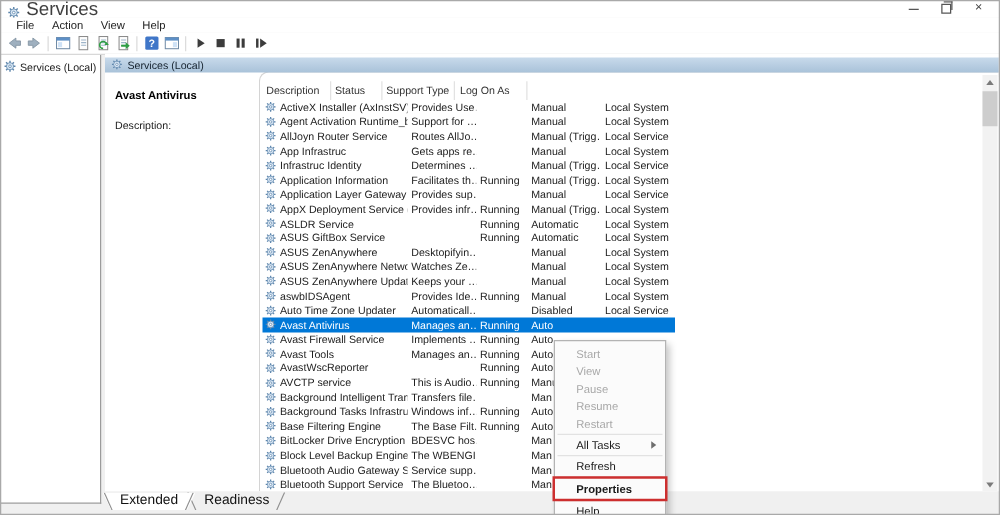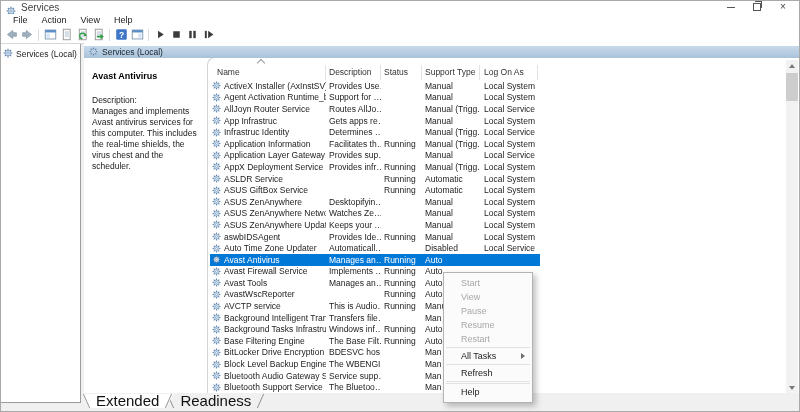--- a/index.html
+++ b/index.html
@@ -6,21 +6,21 @@
   body{
     width:800px;height:412px;position:relative;overflow:hidden;
     font-family:"Liberation Sans",sans-serif;background:#f0f0f0;
     -webkit-font-smoothing:antialiased;
   }
   .window-frame{position:absolute;inset:0;border:1px solid #a9a9a9;pointer-events:none;z-index:200;}
 
   
   .titlebar{position:absolute;left:0;top:0;width:800px;height:14px;background:#ffffff;display:flex;align-items:center;}
   .titlebar .app-icon{width:10px;height:10px;margin:0 5px 0 6px;}
-  .titlebar .title{font-size:10px;color:#3f3f3f;}
+  .titlebar .title{font-size:15px;color:#3f3f3f;}
   .win-controls{position:absolute;right:4px;top:0;height:14px;display:flex;}
   .wc{width:26px;height:14px;display:flex;align-items:center;justify-content:center;color:#555;}
   .wc-min{width:8px;height:1px;background:#555;}
   .wc-restore{width:6px;height:6px;border:1px solid #555;position:relative;background:#fff;}
   .wc-restore::before{content:"";position:absolute;left:1px;top:-3px;width:6px;height:6px;border:1px solid #555;border-left:none;border-bottom:none;}
   .wc-close{font-size:10px;line-height:10px;color:#444;}
 
   
   .menubar{position:absolute;left:0;top:14px;width:800px;height:12px;background:#fff;display:flex;align-items:center;padding-left:6px;}
   .mb-item{font-size:9px;color:#222;padding:0 7px;}
@@ -72,21 +72,21 @@
   .vscroll{position:absolute;right:1px;top:2px;width:12px;height:333px;background:#f2f2f2;}
   .vs-btn{position:absolute;left:0;width:12px;height:11px;display:flex;align-items:center;justify-content:center;}
   .vs-up{top:0;}.vs-down{bottom:0;}
   .tri-up{width:0;height:0;border-left:3px solid transparent;border-right:3px solid transparent;border-bottom:4px solid #7a7a7a;}
   .tri-down{width:0;height:0;border-left:3px solid transparent;border-right:3px solid transparent;border-top:4px solid #7a7a7a;}
   .vs-thumb{position:absolute;left:0;top:13px;width:12px;height:28px;background:#cdcdcd;}
 
   
   .tab-strip{position:absolute;left:0;top:393px;width:800px;height:19px;background:#f0f0f0;z-index:1;}
   .tabs{position:absolute;left:82px;top:1px;display:flex;}
-  .tab{position:relative;height:14px;line-height:13px;font-size:15px;color:#111;padding:0 14px;margin-right:-7px;}
+  .tab{position:relative;height:14px;line-height:13px;font-size:11px;color:#111;padding:0 14px;margin-right:-7px;}
   .tab::before{content:"";position:absolute;left:4px;top:0;bottom:0;width:1px;background:#8f8f8f;transform:skewX(24deg);}
   .tab::after{content:"";position:absolute;right:4px;top:0;bottom:0;width:1px;background:#8f8f8f;transform:skewX(-24deg);}
   .tab.active{background:#fff;clip-path:polygon(0 0,100% 0,calc(100% - 7px) 100%,7px 100%);z-index:2;}
   .tab span{position:relative;font-style:normal;}
 
   
   .ctx-menu{position:absolute;left:443px;top:272px;width:90px;background:#fbfbfb;border:1px solid #b3b3b3;
     box-shadow:3px 3px 6px rgba(0,0,0,0.25);z-index:100;padding:3px 0;box-sizing:border-box;}
   .menu-item{position:relative;height:14px;line-height:14px;font-size:9px;color:#1b1b1b;padding-left:17px;white-space:nowrap;}
   .menu-item.disabled{color:#a8a8a8;}
@@ -244,26 +244,24 @@
         </g>
         <circle cx="8" cy="8" r="4.6" fill="#d8e6f4" stroke="#5e86ac"></circle>
         <circle cx="8" cy="8" r="1.7" fill="#ffffff" stroke="#5e86ac"></circle>
       </svg></span>
   <span>Services (Local)</span>
 </div>
 
 <div class="desc-pane">
   <div class="svc-name">Avast Antivirus</div>
   <div class="desc-label">Description:</div>
-  <div class="desc-text">Manages and implements Avast antivirus services for this computer. This includes the real-time shields, the virus chest and the scheduler.</div>
 </div>
 
 <div class="list-pane">
   <div class="list-header" id="list-header">
-      <div class="hcell h0"><span>Name</span><span class="sort-chev"></span></div>
       <div class="hcell h1"><span>Description</span></div>
       <div class="hcell h2"><span>Status</span></div>
       <div class="hcell h3"><span>Support Type</span></div>
       <div class="hcell h4"><span>Log On As</span></div>
     </div>
   <div class="rows" id="service-rows">
       <div class="row">
         <svg viewBox="0 0 16 16">
           <g stroke="#5e86ac" stroke-width="1.8">
             <line x1="1" y1="8" x2="15" y2="8"></line>
@@ -745,17 +743,18 @@
     <div class="menu-item disabled"><span>Start</span></div>
     <div class="menu-item disabled"><span>View</span></div>
     <div class="menu-item disabled"><span>Pause</span></div>
     <div class="menu-item disabled"><span>Resume</span></div>
     <div class="menu-item disabled"><span>Restart</span></div>
     <div class="menu-sep"></div>
     <div class="menu-item"><span>All Tasks</span><span class="submenu-arrow"></span></div>
     <div class="menu-sep"></div>
     <div class="menu-item"><span>Refresh</span></div>
     <div class="menu-sep"></div>
+    <div class="menu-item bold annotated"><span>Properties</span></div>
     <div class="menu-sep"></div>
     <div class="menu-item"><span>Help</span></div>
   </div>
 
 <div class="window-frame"></div>
 
 </body></html>

